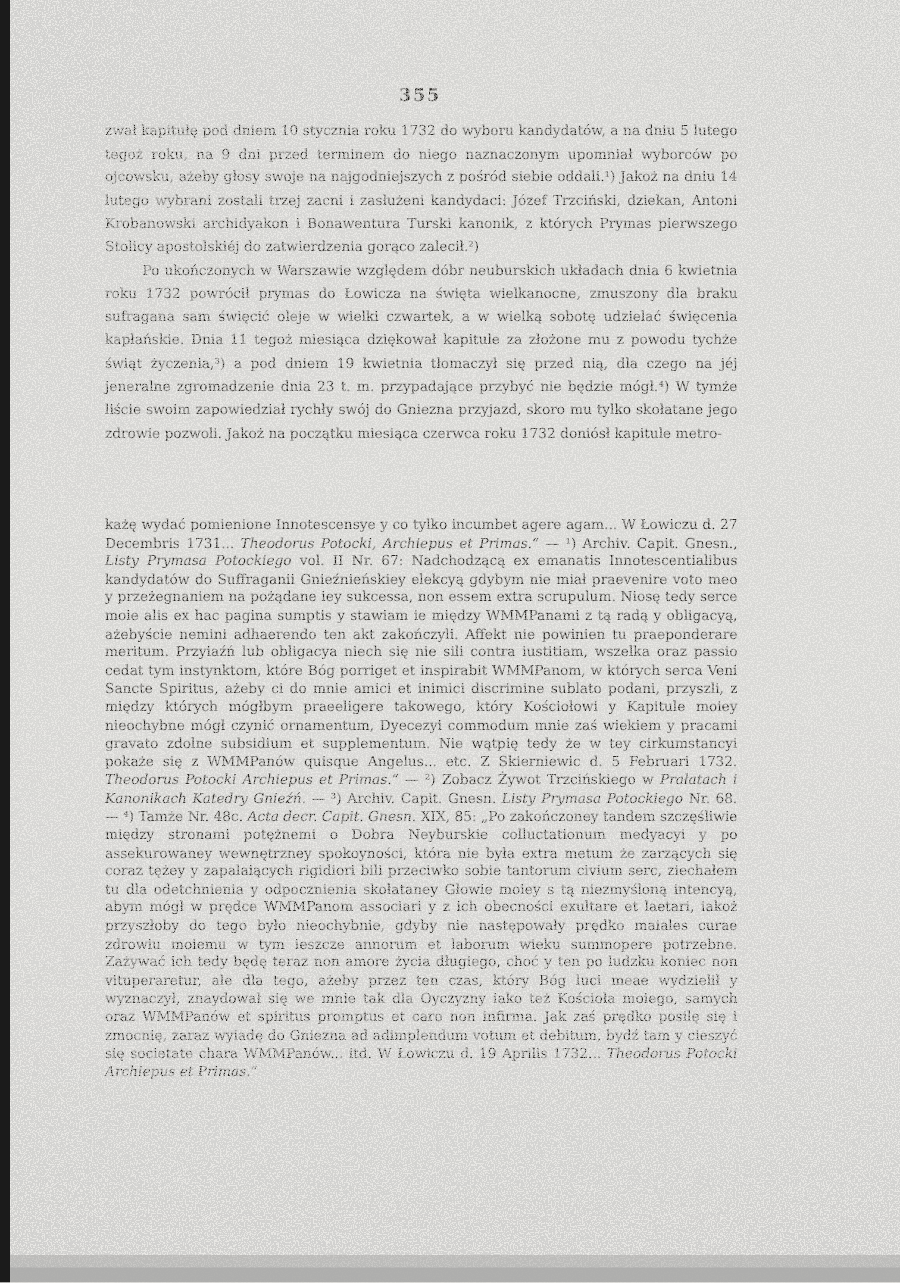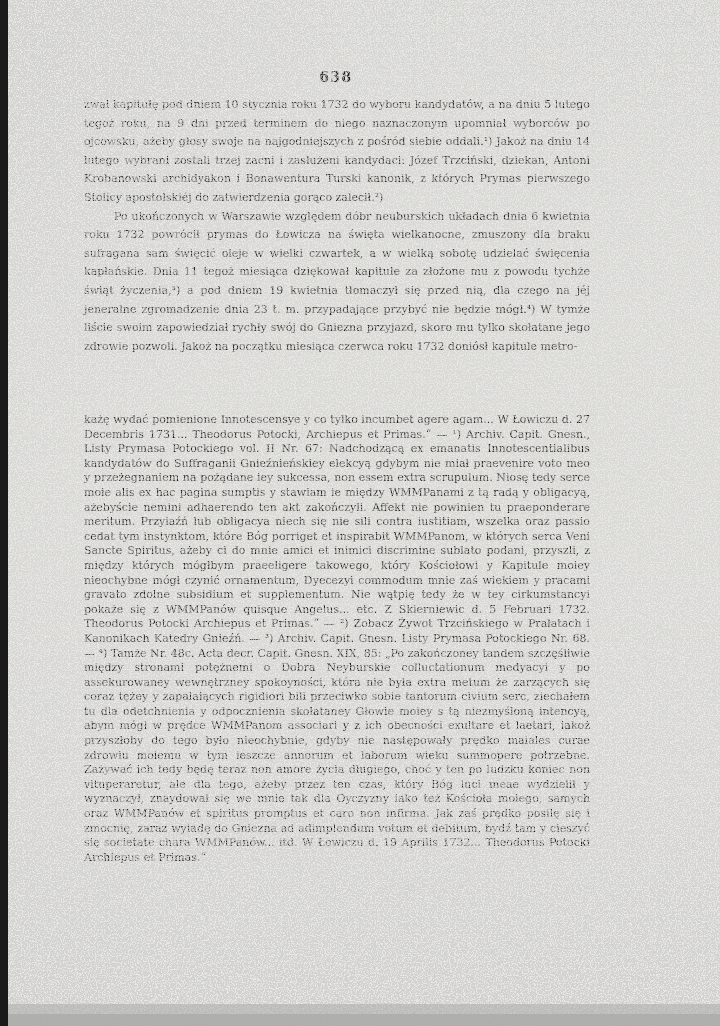--- a/index.html
+++ b/index.html
@@ -31,32 +31,32 @@
     text-align:justify;z-index:2;
   }
   .body-text .para{margin:0;}
   .body-text .para.indent{text-indent:30px;}
   .footnotes{
     position:absolute;left:84px;top:413px;width:506px;
     color:var(--ink);font-size:11px;line-height:14.6px;
     text-align:justify;z-index:2;
   }
   .footnotes .para{margin:0;}
-  .it{}
+  .it{font-style:italic;}
   svg.noise-overlay{
     position:absolute;left:0;top:0;width:720px;height:1026px;
     z-index:3;pointer-events:none;display:block;
   }
 </style>
 </head>
 <body>
 
 <div class="edge-bar"></div>
 
-<div class="page-number">638</div>
+<div class="page-number">355</div>
 
 <div class="body-text">
     <div class="para"><span>zwał kapitułę pod dniem 10 stycznia roku 1732 do wyboru kandydatów, a na dniu 5 lutego tegoż roku, na 9 dni przed terminem do niego naznaczonym upomniał wyborców po ojcowsku, ażeby głosy swoje na najgodniejszych z pośród siebie oddali.¹)  Jakoż na dniu 14 lutego wybrani zostali trzej zacni i zasłużeni kandydaci: Józef Trzciński, dziekan, Antoni Krobanowski archidyakon i Bonawentura Turski kanonik, z których Prymas pierwszego Stolicy apostolskiéj do zatwierdzenia gorąco zalecił.²)</span></div>
     <div class="para indent"><span>Po ukończonych w Warszawie względem dóbr neuburskich układach dnia 6 kwietnia roku 1732 powrócił prymas do Łowicza na święta wielkanocne, zmuszony dla braku sufragana sam święcić oleje w wielki czwartek, a w wielką sobotę udzielać święcenia kapłańskie.  Dnia 11 tegoż miesiąca dziękował kapitule za złożone mu z powodu tychże świąt życzenia,³) a pod dniem 19 kwietnia tłomaczył się przed nią, dla czego na jéj jeneralne zgromadzenie dnia 23 t. m. przypadające przybyć nie będzie mógł.⁴)  W tymże liście swoim zapowiedział rychły swój do Gniezna przyjazd, skoro mu tylko skołatane jego zdrowie pozwoli.  Jakoż na początku miesiąca czerwca roku 1732 doniósł kapitule metro-</span></div>
   </div>
 
 <div class="footnotes">
     <div class="para"><span>każę wydać pomienione Innotescensye y co tylko incumbet agere agam...  W Łowiczu d. 27 Decembris 1731... </span><span class="it">Theodorus Potocki, Archiepus et Primas.“</span><span> — ¹) Archiv. Capit. Gnesn., </span><span class="it">Listy Prymasa Potockiego</span><span> vol. II Nr. 67: Nadchodzącą ex emanatis Innotescentialibus kandydatów do Suffraganii Gnieźnieńskiey elekcyą gdybym nie miał praevenire voto meo y przeżegnaniem na pożądane iey sukcessa, non essem extra scrupulum.  Niosę tedy serce moie alis ex hac pagina sumptis y stawiam ie między WMMPanami z tą radą y obligacyą, ażebyście nemini adhaerendo ten akt zakończyli.  Affekt nie powinien tu praeponderare meritum.  Przyiaźń lub obligacya niech się nie sili contra iustitiam, wszelka oraz passio cedat tym instynktom, które Bóg porriget et inspirabit WMMPanom, w których serca Veni Sancte Spiritus, ażeby ci do mnie amici et inimici discrimine sublato podani, przyszli, z między których mógłbym praeeligere takowego, który Kościołowi y Kapitule moiey nieochybne mógł czynić ornamentum, Dyecezyi commodum mnie zaś wiekiem y pracami gravato zdolne subsidium et supplementum.  Nie wątpię tedy że w tey cirkumstancyi pokaże się z WMMPanów quisque Angelus... etc. Z Skierniewic d. 5 Februari 1732.  </span><span class="it">Theodorus Potocki Archiepus et Primas.“</span><span> — ²) Zobacz Żywot Trzcińskiego w </span><span class="it">Prałatach i Kanonikach Katedry Gnieźń.</span><span> — ³) Archiv. Capit. Gnesn. </span><span class="it">Listy Prymasa Potockiego</span><span> Nr. 68. — ⁴) Tamże Nr. 48c. </span><span class="it">Acta decr. Capit. Gnesn.</span><span> XIX, 85: „Po zakończoney tandem szczęśliwie między stronami potężnemi o Dobra Neyburskie colluctationum medyacyi y po assekurowaney wewnętrzney spokoyności, która nie była extra metum że zarzących się coraz tężey y zapalaiących rigidiori bili przeciwko sobie tantorum civium serc, ziechałem tu dla odetchnienia y odpocznienia skołataney Głowie moiey s tą niezmyśloną intencyą, abym mógł w prędce WMMPanom associari y z ich obecności exultare et laetari, iakoż przyszłoby do tego było nieochybnie, gdyby nie następowały prędko maiales curae zdrowiu moiemu w tym ieszcze annorum et laborum wieku summopere potrzebne.  Zażywać ich tedy będę teraz non amore życia długiego, choć y ten po ludzku koniec non vituperaretur, ale dla tego, ażeby przez ten czas, który Bóg luci meae wydzielił y wyznaczył, znaydował się we mnie tak dla Oyczyzny iako też Kościoła moiego, samych oraz WMMPanów et spiritus promptus et caro non infirma.  Jak zaś prędko posilę się i zmocnię, zaraz wyiadę do Gniezna ad adimplendum votum et debitum, bydź tam y cieszyć się societate chara WMMPanów... itd.  W Łowiczu d. 19 Aprilis 1732... </span><span class="it">Theodorus Potocki Archiepus et Primas.“</span></div>
   </div>
 

